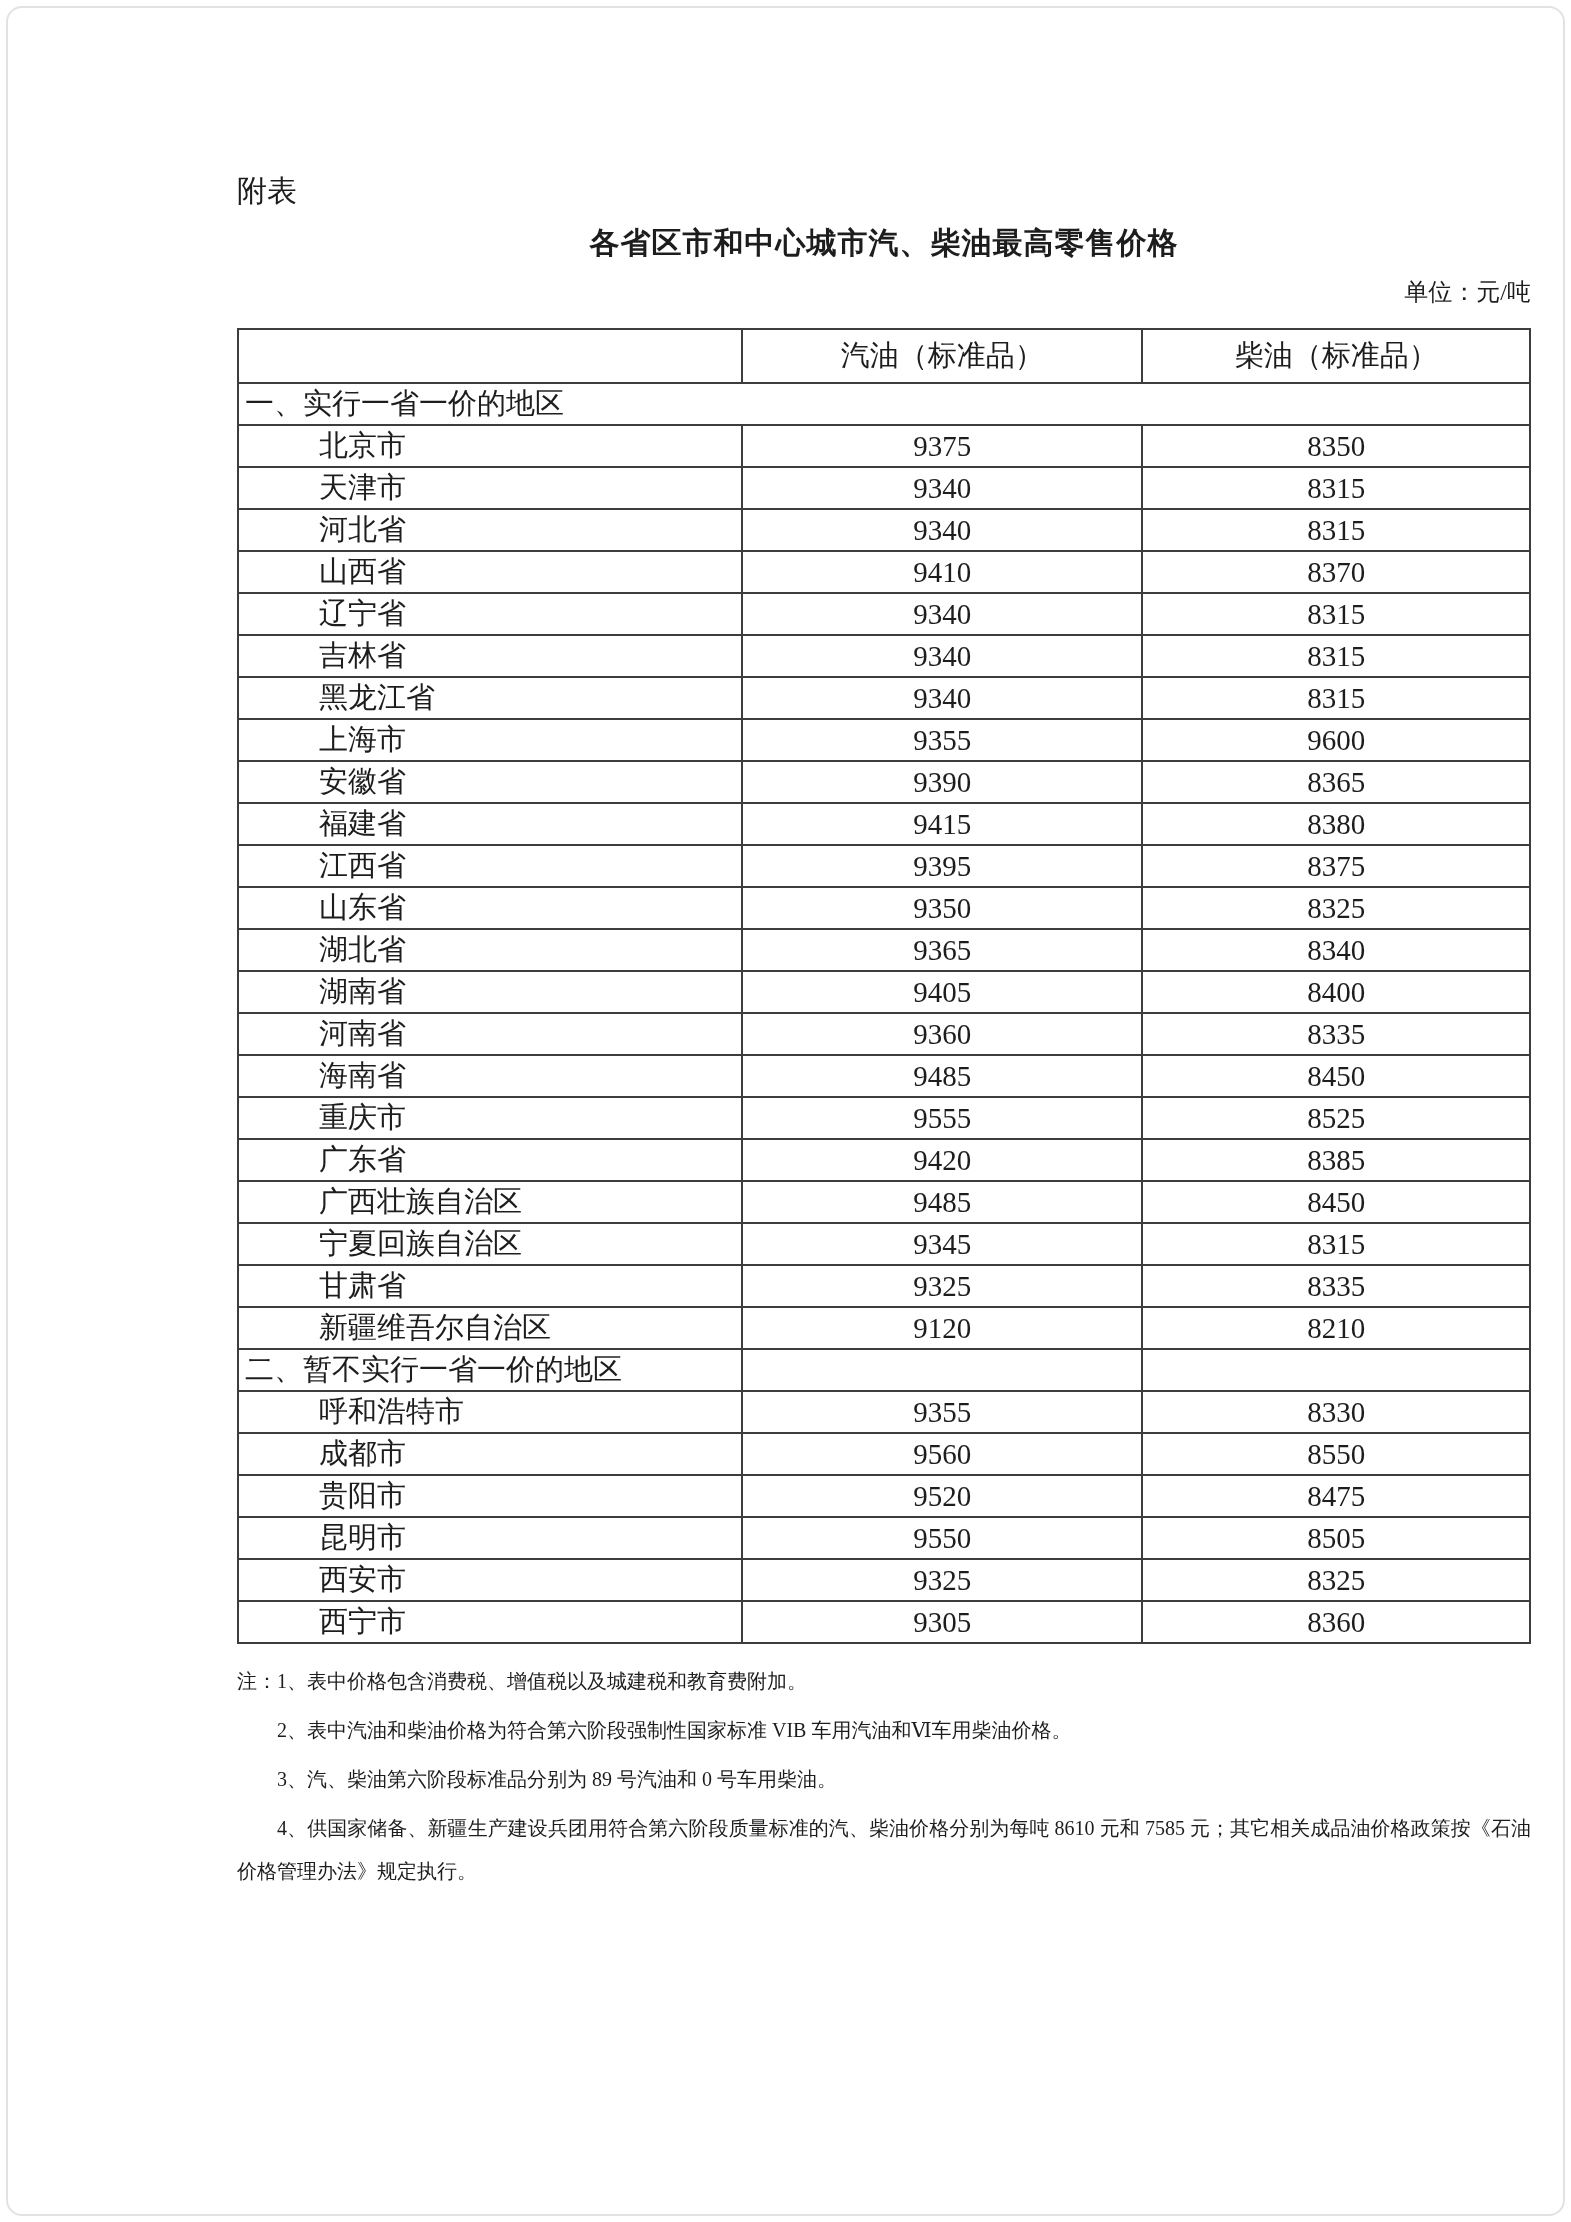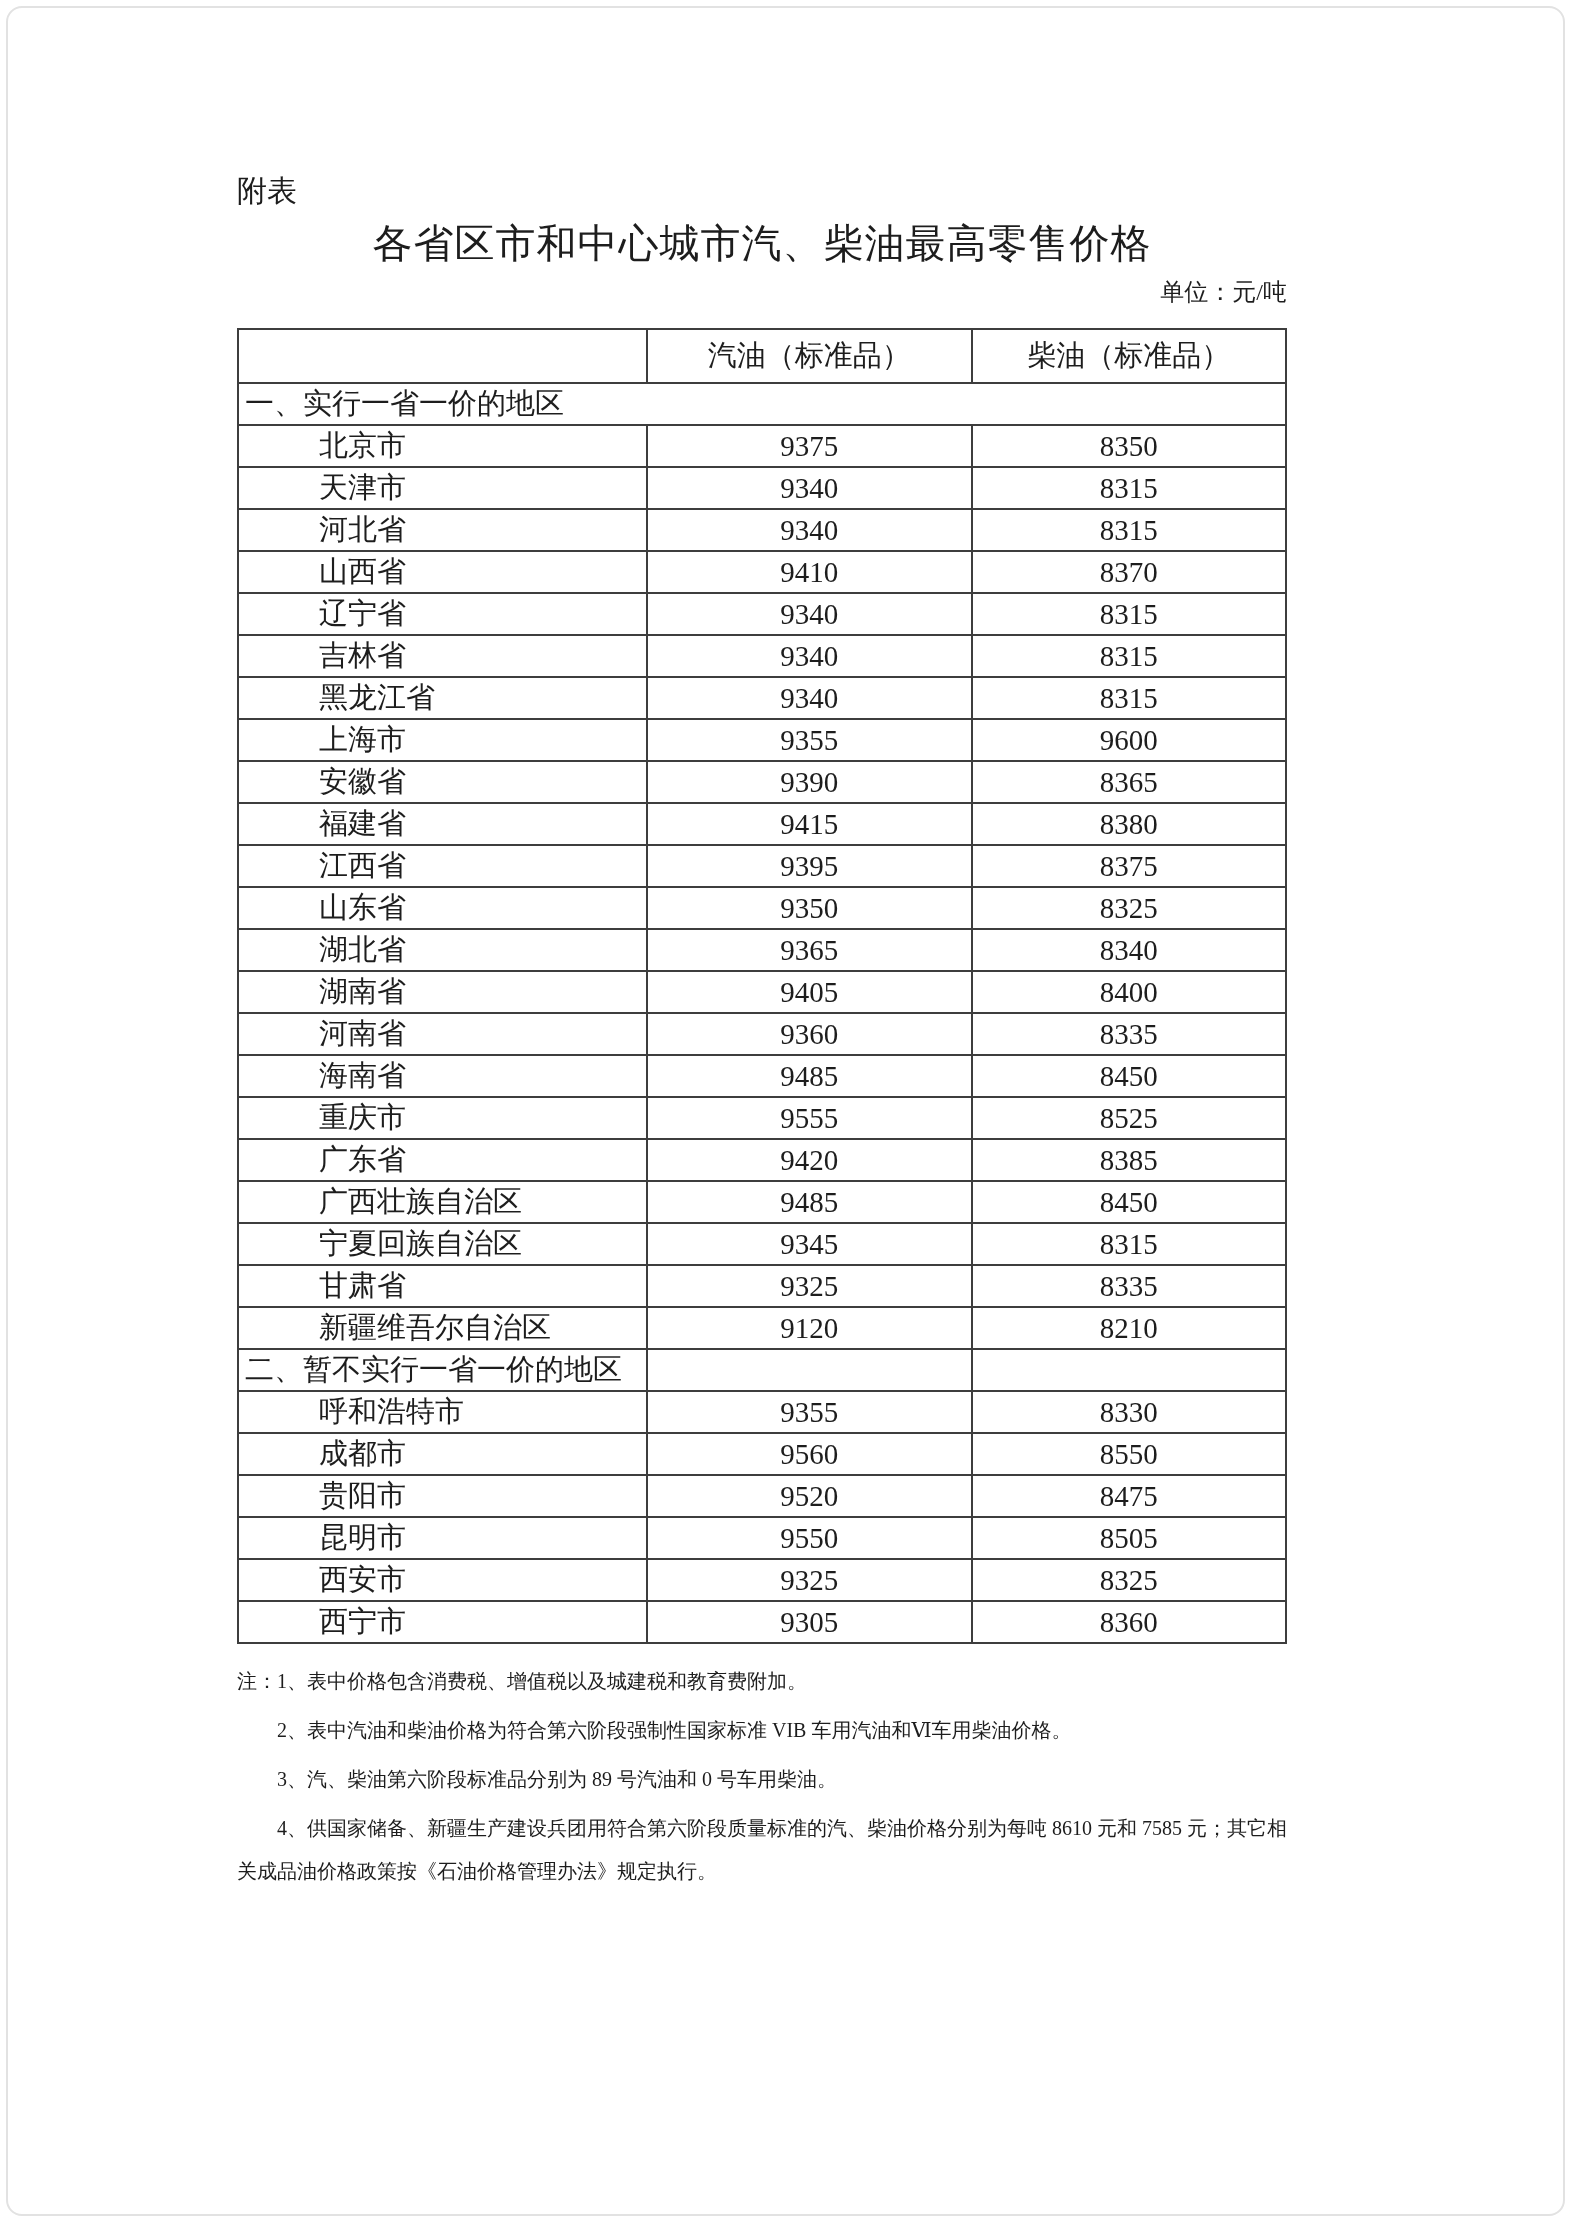--- a/index.html
+++ b/index.html
@@ -16,33 +16,33 @@
     position: absolute;
     inset: 6px;
     border: 2px solid #e2e2e2;
     border-radius: 16px;
     pointer-events: none;
   }
   .content {
     position: absolute;
     left: 237px;
     top: 0;
-    width: 1050px;
+    width: 1294px;
     padding-top: 172px;
   }
   .doc-annotation {
     margin: 0;
     font-size: 30px;
     line-height: 38px;
   }
   .doc-title {
     margin: 12px 0 0 0;
     font-family: "Liberation Sans", "DejaVu Sans", sans-serif;
-    font-size: 40px;
-    font-weight: 400;
+    font-size: 30px;
+    font-weight: 700;
     line-height: 42px;
     text-align: center;
     letter-spacing: 1px;
   }
   .unit-row {
     margin-top: 12px;
     font-size: 24px;
     line-height: 32px;
     text-align: right;
   }

